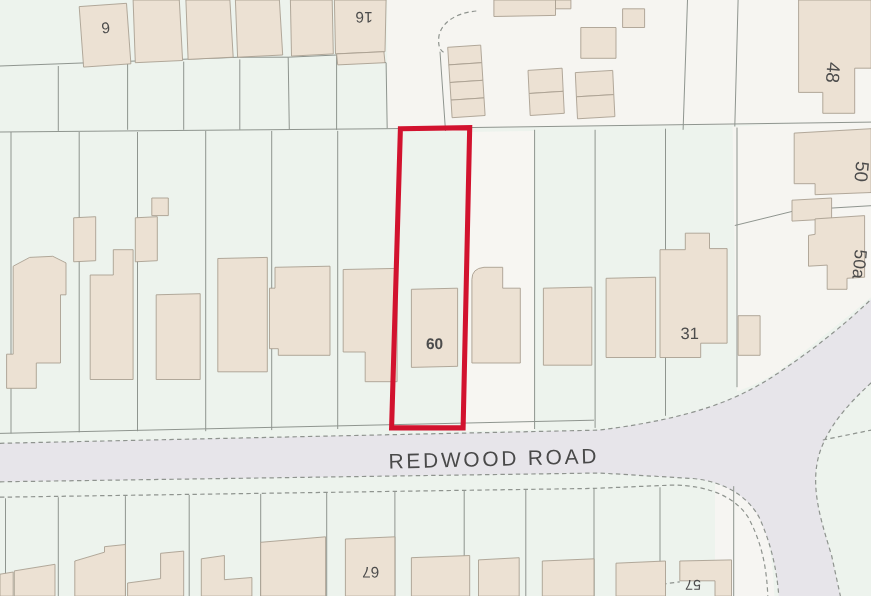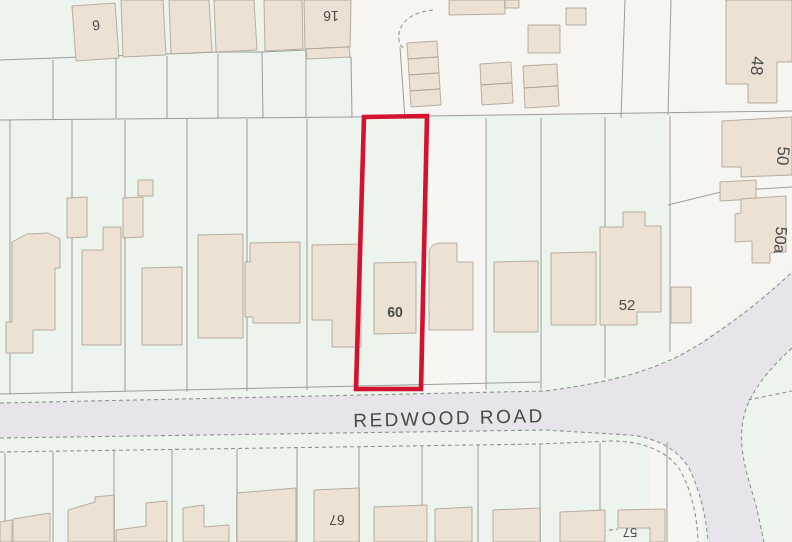--- a/index.html
+++ b/index.html
@@ -159,18 +159,18 @@
     <polygon points="364,117 427,116 421,389 356,389" fill="none" stroke="#d2122e" stroke-width="4.6" stroke-linejoin="miter"></polygon>
   </svg>
 
   <div id="labels">
     <span class="road-label" style="left: 449px; top: 418px; transform: translate(-50%, -50%) rotate(-1.5deg);">REDWOOD ROAD</span>
   <span class="map-label" style="left: 96px; top: 25px; font-size: 14px; transform: translate(-50%, -50%) rotate(-6deg);">9</span>
       <span class="map-label" style="left: 331px; top: 16px; font-size: 14px; transform: translate(-50%, -50%) rotate(180deg);">16</span>
       <span class="map-label" style="left: 757px; top: 66px; font-size: 17px; transform: translate(-50%, -50%) rotate(95deg);">48</span>
       <span class="map-label" style="left: 783px; top: 156px; font-size: 17px; transform: translate(-50%, -50%) rotate(95deg);">50</span>
       <span class="map-label" style="left: 780px; top: 240px; font-size: 16px; transform: translate(-50%, -50%) rotate(95deg);">50a</span>
-      <span class="map-label" style="left: 627px; top: 304px; font-size: 15px; transform: translate(-50%, -50%) rotate(0deg);">52</span>
+      <span class="map-label" style="left: 627px; top: 304px; font-size: 15px; transform: translate(-50%, -50%) rotate(0deg);">31</span>
       <span class="map-label" style="left: 395px; top: 312px; font-size: 14px; transform: translate(-50%, -50%) rotate(0deg); font-weight: bold;">60</span>
       <span class="map-label" style="left: 337px; top: 520px; font-size: 14px; transform: translate(-50%, -50%) rotate(180deg);">67</span>
       <span class="map-label" style="left: 630px; top: 532px; font-size: 13px; transform: translate(-50%, -50%) rotate(180deg);">57</span>
     </div>
 </div>
 
 </body></html>

